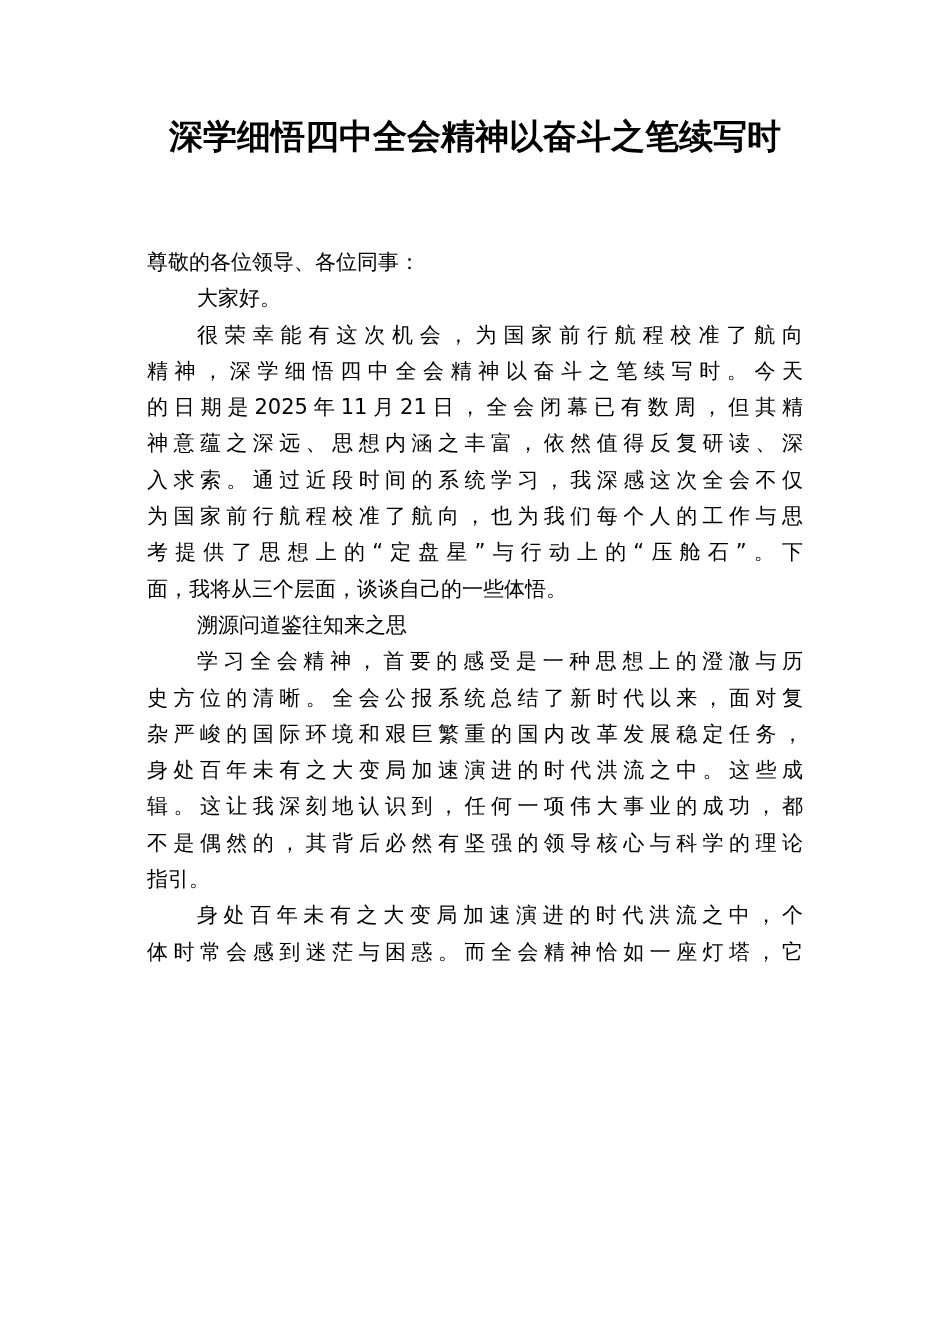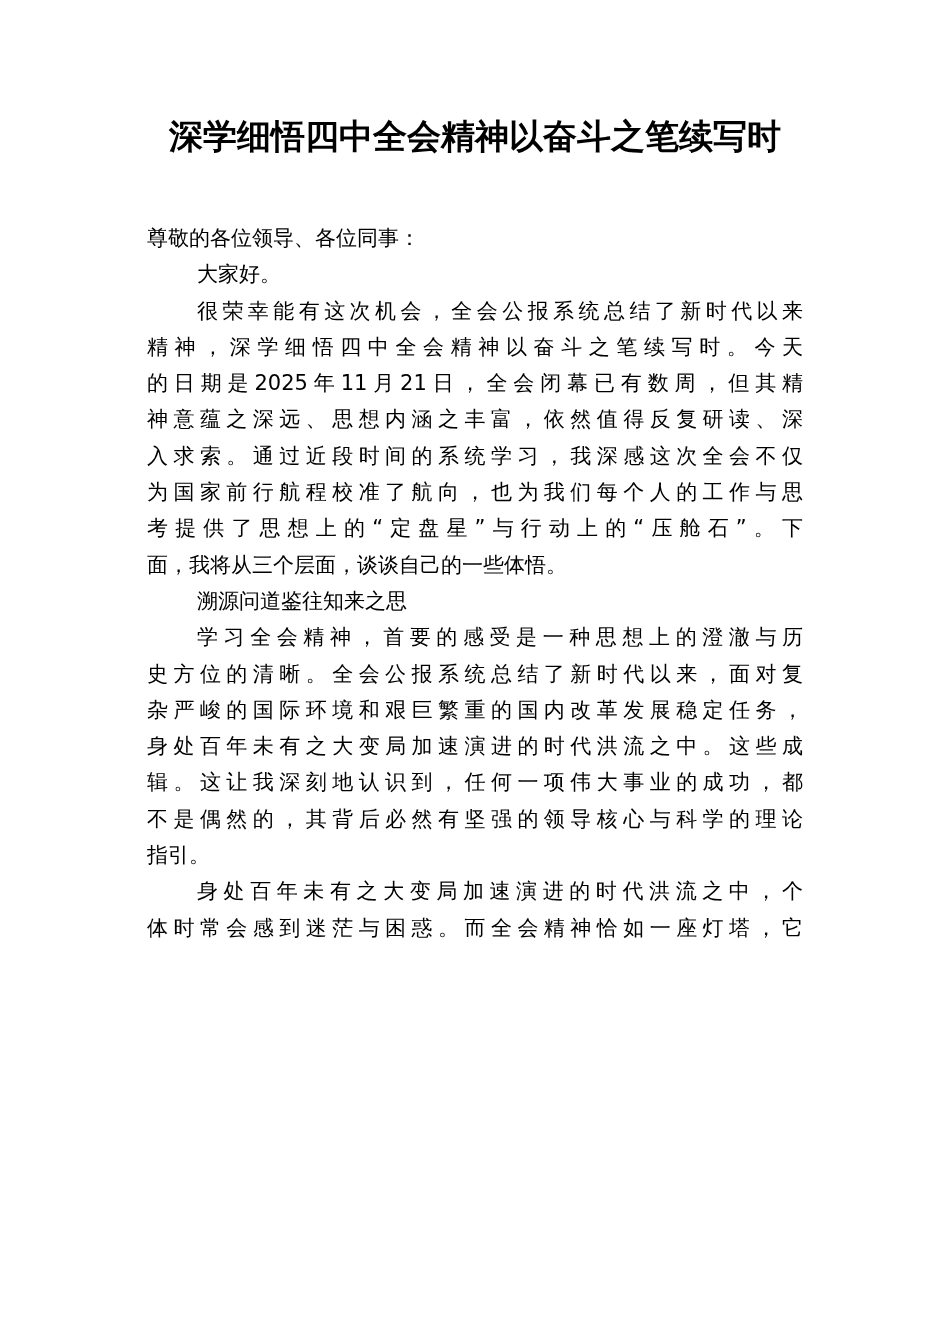--- a/index.html
+++ b/index.html
@@ -5,21 +5,21 @@
   html, body { margin: 0; padding: 0; background: #ffffff; }
   body { width: 950px; height: 1344px; position: relative; overflow: hidden; }
   .page { position: absolute; left: 0; top: 0; width: 950px; height: 1344px; background: #ffffff; }
   .title {
     position: absolute; left: 120px; width: 710px; top: 113px;
     text-align: center; font-family: "DejaVu Serif", "Liberation Serif", serif;
     font-weight: bold; font-size: 34px; line-height: 46px; color: #000;
   }
   .title .tline { display: block; white-space: nowrap; }
   .body {
-    position: absolute; left: 147px; width: 656px; top: 220px;
+    position: absolute; left: 147px; width: 656px; top: 244px;
     font-family: "DejaVu Sans", "Liberation Sans", sans-serif;
     font-size: 21px; color: #000;
   }
   .line {
     display: block; height: 36.3px; line-height: 36.3px;
     white-space: nowrap; text-align: justify; text-align-last: justify;
   }
   .line.last { text-align-last: left; }
   .line.indent { padding-left: 50px; }
   .heading { font-weight: normal; text-align-last: left; }
@@ -30,21 +30,21 @@
 <div class="page">
   <div class="title">
     <span class="tline">深学细悟四中全会精神以奋斗之笔续写时</span>
   </div>
 
   <div class="body">
     <span class="line last">尊敬的各位领导、各位同事：</span>
     <span class="line last indent">大家好。</span>
 
     <div>
-      <span class="line indent">很荣幸能有这次机会，全会公报系统总结了新时代以来</span>
+      <span class="line indent">很荣幸能有这次机会，为国家前行航程校准了航向</span>
       <span class="line">精神，深学细悟四中全会精神以奋斗之笔续写时。今天</span>
       <span class="line">的日期是2025年11月21日，全会闭幕已有数周，但其精</span>
       <span class="line">神意蕴之深远、思想内涵之丰富，依然值得反复研读、深</span>
       <span class="line">入求索。通过近段时间的系统学习，我深感这次全会不仅</span>
       <span class="line">为国家前行航程校准了航向，也为我们每个人的工作与思</span>
       <span class="line">考提供了思想上的“定盘星”与行动上的“压舱石”。下</span>
       <span class="line last">面，我将从三个层面，谈谈自己的一些体悟。</span>
     </div>
 
     <span class="line last indent heading">溯源问道鉴往知来之思</span>

